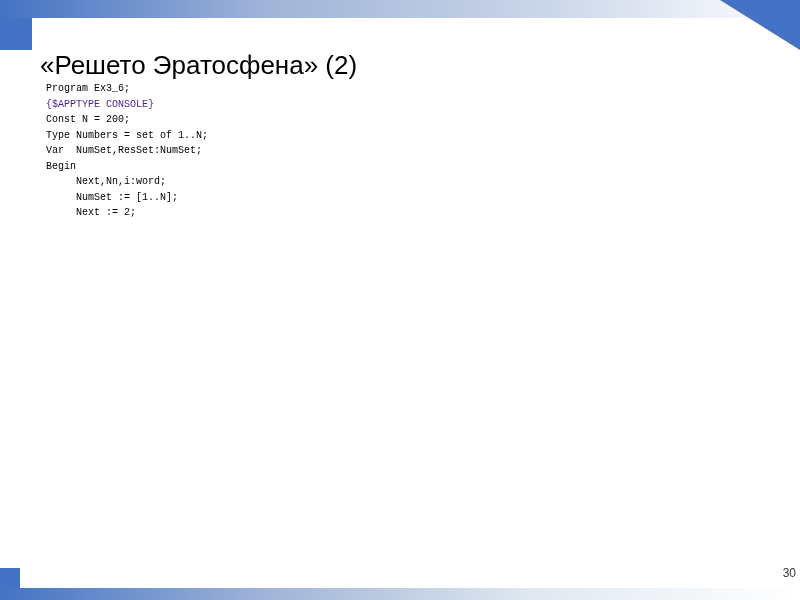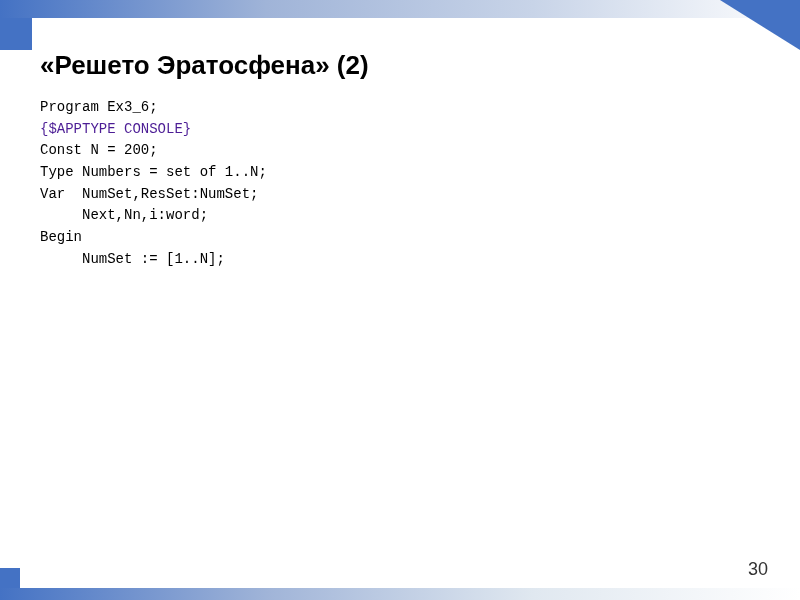--- a/index.html
+++ b/index.html
@@ -75,46 +75,47 @@
       left: 0;
       width: 20px;
       height: 20px;
       background: #4472c4;
     }
 
     
     .page-number {
       position: absolute;
       bottom: 20px;
-      right: 32px;
-      font-size: 18px;
+      right: 4px;
+      font-size: 12px;
       color: #333333;
     }
 
     
     .content {
       position: absolute;
       top: 50px;
       left: 40px;
       right: 40px;
       bottom: 40px;
     }
 
     .slide-title {
       font-size: 26px;
-      font-weight: bold;
+      font-weight: normal;
       color: #000000;
-      margin-bottom: 16px;
+      margin-bottom: 0;
     }
 
     .code-block {
       font-family: 'Courier New', Courier, monospace;
-      font-size: 14px;
+      font-size: 10px;
       line-height: 1.55;
       color: #000000;
+      margin-left: 6px;
     }
 
     .code-line {
       display: block;
       white-space: pre;
     }
 
     .compiler-directive {
       color: #4c1d95;
     }
@@ -136,17 +137,18 @@
 
 <div class="content">
   <div class="slide-title">«Решето Эратосфена» (2)</div>
 
   <div class="code-block">
     <span class="code-line">Program Ex3_6;</span>
     <span class="code-line compiler-directive">{$APPTYPE CONSOLE}</span>
     <span class="code-line">Const N = 200;</span>
     <span class="code-line">Type Numbers = set of 1..N;</span>
     <span class="code-line">Var  NumSet,ResSet:NumSet;</span>
+    <span class="code-line">Begin</span>
     <span class="code-line">     Next,Nn,i:word;</span>
-    <span class="code-line">Begin</span>
     <span class="code-line">     NumSet := [1..N];</span>
+    <span class="code-line">     Next := 2;</span>
   </div>
 </div>
 
 </body></html>

